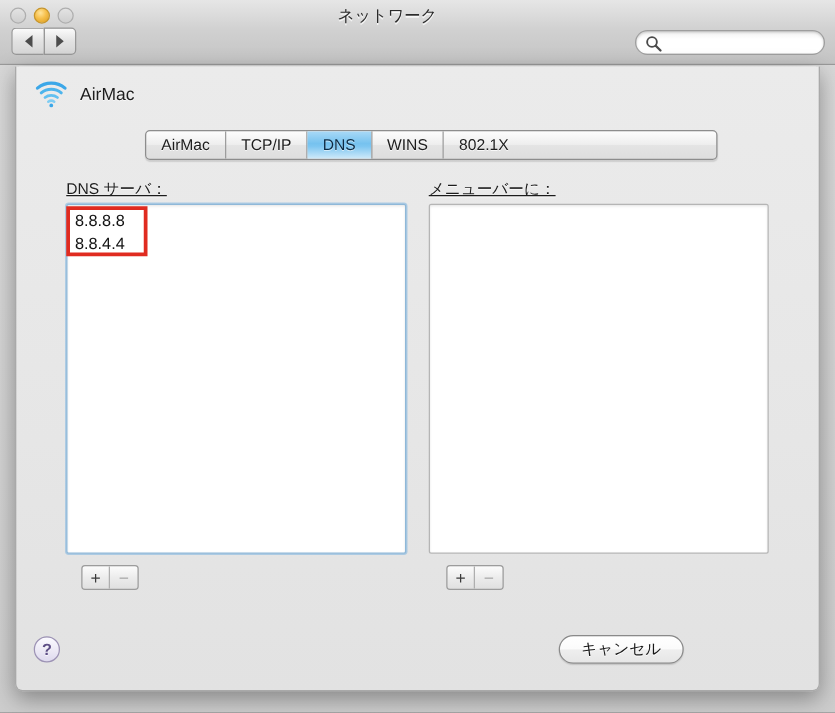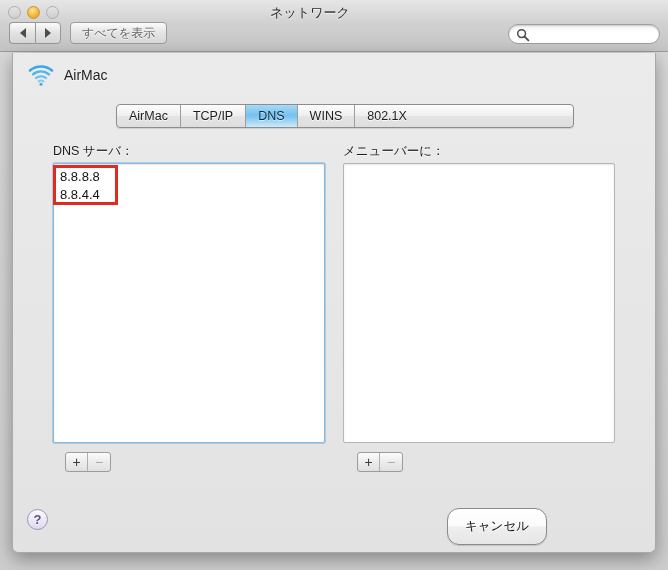--- a/index.html
+++ b/index.html
@@ -164,21 +164,21 @@
     border-right: 1px solid #9d9d9d; white-space: nowrap;
     text-shadow: 0 1px 0 rgba(255,255,255,.8);
   }
   .tab:last-child { border-right: none; }
   .tab.active {
     background: linear-gradient(to bottom, #a9d9f6 0%, #76c2ef 45%, #7ec6f1 55%, #cfeaf9 100%);
     color: #0b2a44; text-shadow: 0 1px 0 rgba(255,255,255,.55);
   }
 
   
-  .col-label { position: absolute; font-size: 12.5px; color: #1c1c1c; text-shadow: 0 1px 0 rgba(255,255,255,.7); }
+  .col-label { position: absolute; font-size: 12.5px; color: #1c1c1c; text-shadow: 0 1px 0 rgba(255,255,255,.7); text-decoration: underline; }
   #dns-label { left: 40px; top: 90px; }
   #dom-label { left: 330px; top: 90px; }
 
   .listbox { position: absolute; background: #ffffff; }
   #dns-listbox {
     left: 40px; top: 110px; width: 272px; height: 280px;
     border: 1px solid #8fb8d8; border-radius: 2px;
     box-shadow: 0 0 0 1px rgba(126,180,224,.55), inset 0 1px 2px rgba(0,0,0,.10);
   }
   #dom-listbox {
@@ -214,21 +214,21 @@
 
   
   #sheet-help {
     position: absolute; left: 14px; top: 456px; width: 21px; height: 21px; border-radius: 50%;
     border: 1px solid #9d93b5; color: #5d4e86; font-size: 13px; font-weight: bold;
     display: flex; align-items: center; justify-content: center;
     background: linear-gradient(to bottom, #fbfaff 0%, #ece9f5 55%, #ded9ee 100%);
     text-shadow: 0 1px 0 rgba(255,255,255,.7);
   }
   .sheet-btn {
-    position: absolute; height: 37px; border-radius: 12px; border: 1px solid #8a8a8a;
+    position: absolute; height: 23px; border-radius: 12px; border: 1px solid #8a8a8a;
     display: flex; align-items: center; justify-content: center;
     font-size: 12.5px; color: #161616;
     background: linear-gradient(to bottom, #ffffff 0%, #fbfbfb 48%, #eeeeee 52%, #e6e6e6 100%);
     text-shadow: 0 1px 0 rgba(255,255,255,.9);
     box-shadow: 0 1px 1px rgba(0,0,0,.14);
   }
   #cancel-button { left: 434px; top: 455px; width: 100px; }
   #ok-button { left: 541px; top: 455px; width: 100px; }
 </style>
 </head>
@@ -243,21 +243,20 @@
 
     <div id="win-title">ネットワーク</div>
 
     <div id="navback">
       <span class="tri tri-l"></span>
     </div>
     <div id="navfwd">
       <span class="tri tri-r"></span>
     </div>
 
-    <div id="showall">すべてを表示</div>
 
     <div id="searchfield">
       <svg id="search-icon" viewBox="0 0 14 14">
         <circle cx="5.6" cy="5.6" r="3.9" fill="none" stroke="#4a4a4a" stroke-width="1.5"></circle>
         <line x1="8.6" y1="8.6" x2="12.4" y2="12.4" stroke="#4a4a4a" stroke-width="1.8" stroke-linecap="round"></line>
       </svg>
       <input id="search-input" type="text" placeholder="" style="">
     </div>
   </div>
 

